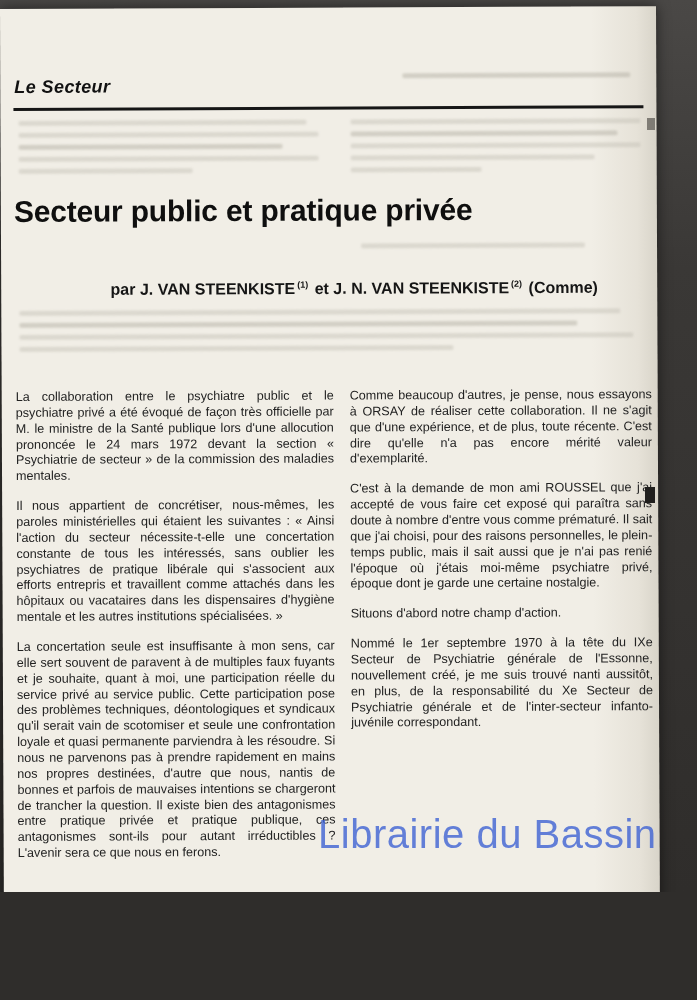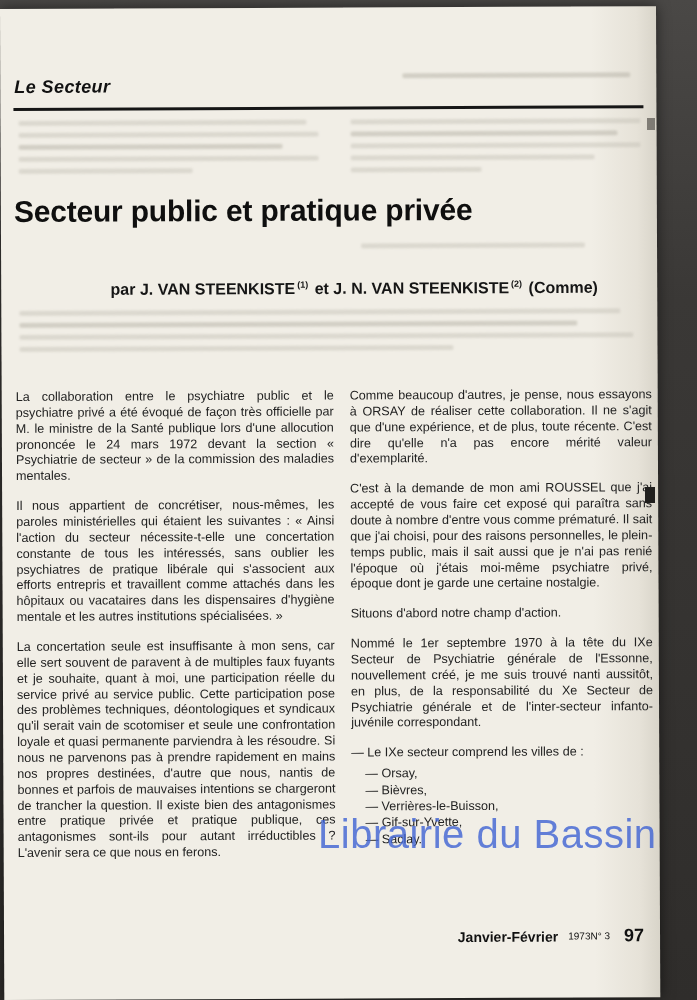--- a/index.html
+++ b/index.html
@@ -1,17 +1,17 @@
 <!DOCTYPE html>
 <html><head>
 <meta charset="utf-8">
 <style>
   html,body{margin:0;padding:0;background:#2f2d2b;}
   .scan{
-    position:relative;width:697px;height:1000px;overflow:hidden;
+    position:relative;width:697px;height:892px;overflow:hidden;
     background:linear-gradient(180deg,#4a4846 0%,#3a3836 30%,#2f2d2b 100%);
     font-family:"Liberation Sans",sans-serif;
   }
   .paper{
     position:absolute;left:0;top:9px;width:656px;height:991px;
     background:linear-gradient(90deg,#f1eee6 0%,#f1eee6 90%,#e6e2d8 97%,#d8d4c9 100%);
     transform:rotate(-0.25deg);transform-origin:top left;
     box-shadow:0 0 14px rgba(0,0,0,.55);
     color:#1c1c1c;
   }
@@ -111,28 +111,20 @@
         <p>La collaboration entre le psychiatre public et le psychiatre privé a été évoqué de façon très officielle par M. le ministre de la Santé publique lors d'une allocution prononcée le 24 mars 1972 devant la section « Psychiatrie de secteur » de la commission des maladies mentales.</p>
         <p>Il nous appartient de concrétiser, nous-mêmes, les paroles ministérielles qui étaient les suivantes : « Ainsi l'action du secteur nécessite-t-elle une concertation constante de tous les intéressés, sans oublier les psychiatres de pratique libérale qui s'associent aux efforts entrepris et travaillent comme attachés dans les hôpitaux ou vacataires dans les dispensaires d'hygiène mentale et les autres institutions spécialisées. »</p>
         <p>La concertation seule est insuffisante à mon sens, car elle sert souvent de paravent à de multiples faux fuyants et je souhaite, quant à moi, une participation réelle du service privé au service public. Cette participation pose des problèmes techniques, déontologiques et syndicaux qu'il serait vain de scotomiser et seule une confrontation loyale et quasi permanente parviendra à les résoudre. Si nous ne parvenons pas à prendre rapidement en mains nos propres destinées, d'autre que nous, nantis de bonnes et parfois de mauvaises intentions se chargeront de trancher la question. Il existe bien des antagonismes entre pratique privée et pratique publique, ces antagonismes sont-ils pour autant irréductibles ? L'avenir sera ce que nous en ferons.</p>
       </div>
       <div class="col-right">
         <p>Comme beaucoup d'autres, je pense, nous essayons à ORSAY de réaliser cette collaboration. Il ne s'agit que d'une expérience, et de plus, toute récente. C'est dire qu'elle n'a pas encore mérité valeur d'exemplarité.</p>
         <p>C'est à la demande de mon ami ROUSSEL que j'ai accepté de vous faire cet exposé qui paraîtra sans doute à nombre d'entre vous comme prématuré. Il sait que j'ai choisi, pour des raisons personnelles, le plein-temps public, mais il sait aussi que je n'ai pas renié l'époque où j'étais moi-même psychiatre privé, époque dont je garde une certaine nostalgie.</p>
         <p>Situons d'abord notre champ d'action.</p>
         <p>Nommé le 1er septembre 1970 à la tête du IXe Secteur de Psychiatrie générale de l'Essonne, nouvellement créé, je me suis trouvé nanti aussitôt, en plus, de la responsabilité du Xe Secteur de Psychiatrie générale et de l'inter-secteur infanto-juvénile correspondant.</p>
 
-        <div class="list-block">
-          <div class="list-intro">— Le IXe secteur comprend les villes de :</div>
-          <div class="list-item">— Orsay,</div>
-          <div class="list-item">— Bièvres,</div>
-          <div class="list-item">— Verrières-le-Buisson,</div>
-          <div class="list-item">— Gif-sur-Yvette,</div>
-          <div class="list-item">— Saclay.</div>
-        </div>
 
       </div>
     </div>
 
     <div class="page-footer">
       <span class="footer-issue">Janvier-Février</span>
       <span class="footer-stack">
         <span>1973</span>
         <span>N° 3</span>
       </span>

